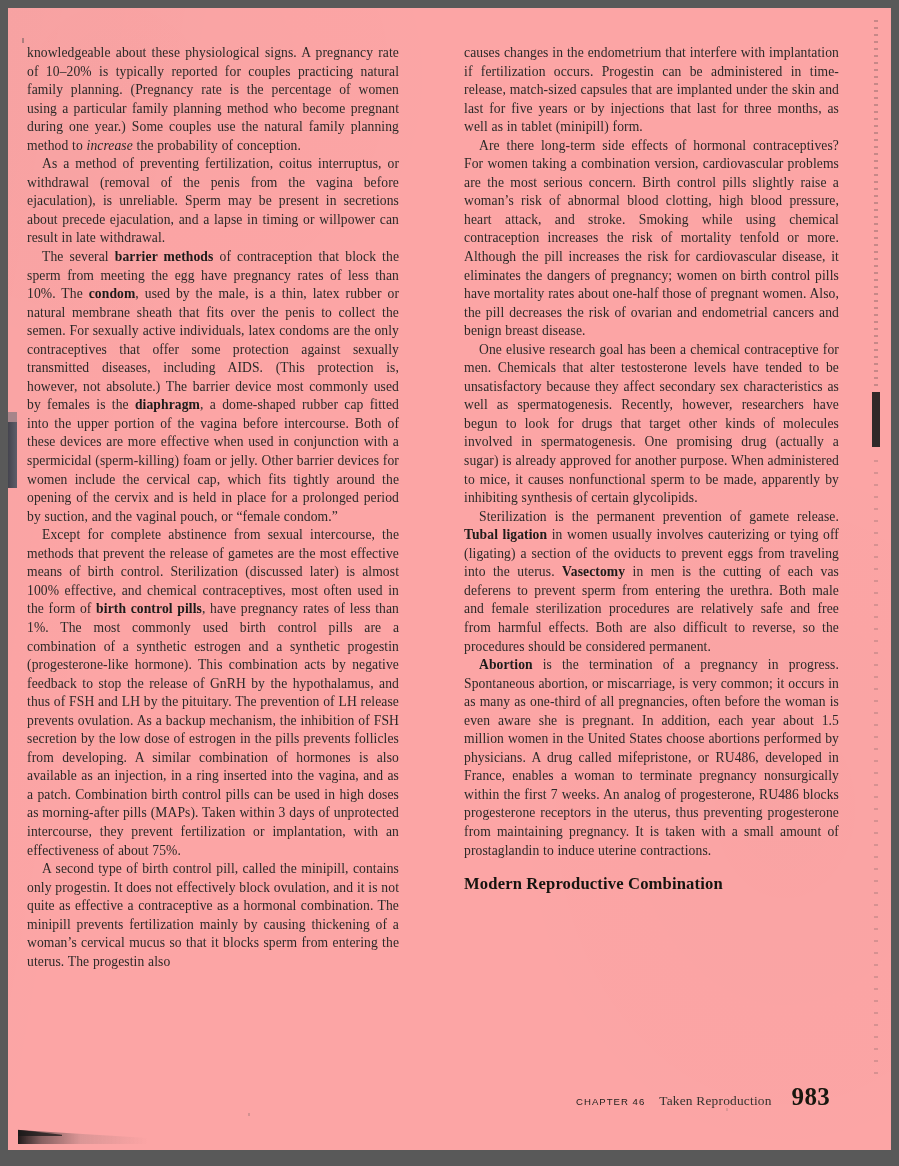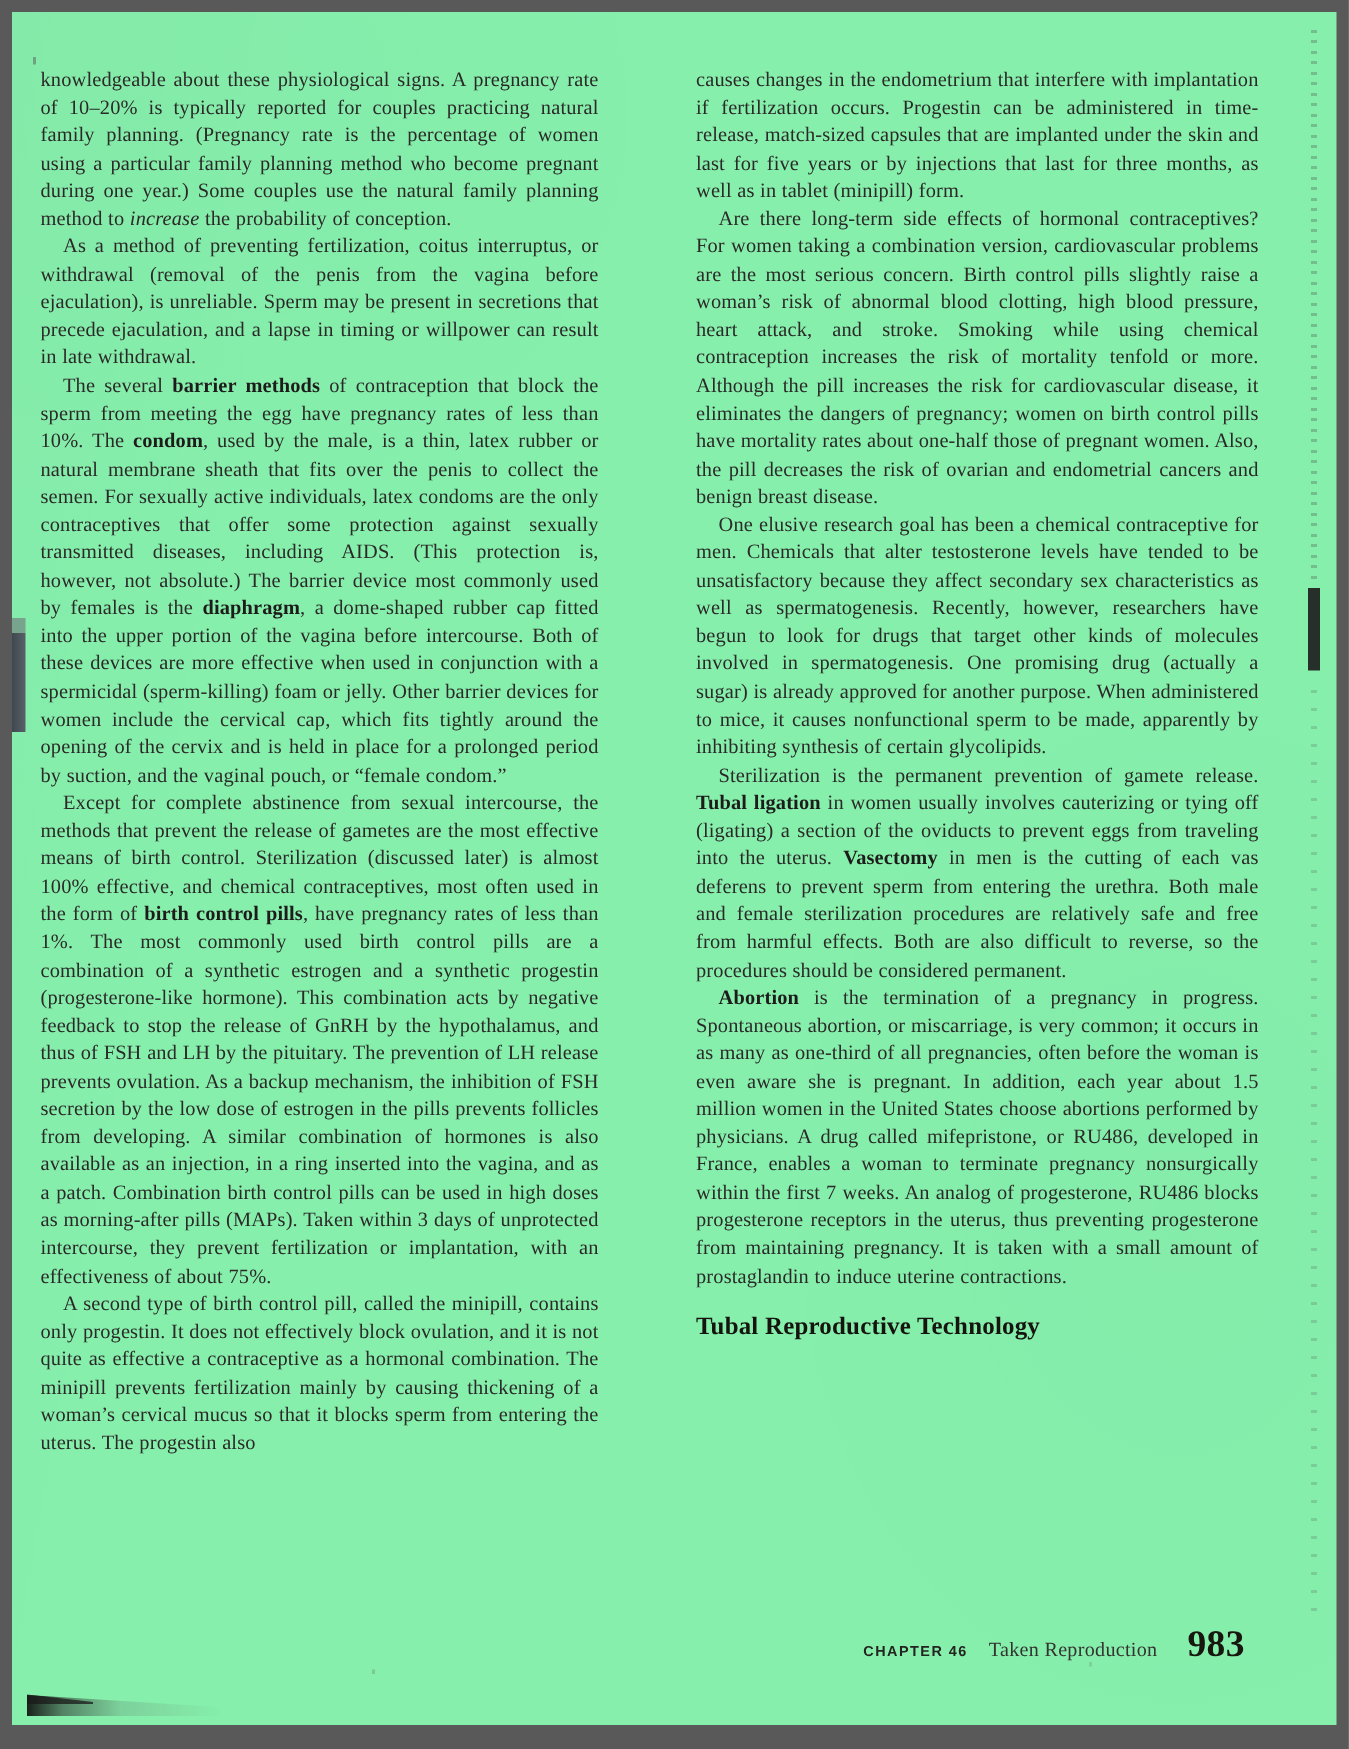--- a/index.html
+++ b/index.html
@@ -22,21 +22,21 @@
     height: 1166px;
     background: #595959;
     box-sizing: border-box;
   }
   .page-sheet {
     position: absolute;
     left: 8px;
     top: 8px;
     width: 883px;
     height: 1142px;
-    background: #86efac;
+    background: #fca5a5;
     box-sizing: border-box;
     overflow: hidden;
   }
 
   
   .page-sheet::before {
     content: "";
     position: absolute;
     inset: 0;
     pointer-events: none;
@@ -99,21 +99,21 @@
     width: 380px;
     display: flex;
     align-items: baseline;
     justify-content: flex-end;
     gap: 14px;
     color: #2f2e2c;
   }
   .footer-chapter {
     font-family: "Liberation Sans", "DejaVu Sans", sans-serif;
     font-size: 9.6px;
-    font-weight: bold;
+    font-weight: normal;
     letter-spacing: 1.0px;
     text-transform: uppercase;
     color: #24231f;
   }
   .footer-title {
     font-size: 13.4px;
     color: #34332f;
     letter-spacing: 0.2px;
   }
   .footer-page {
@@ -209,33 +209,33 @@
 </head>
 <body>
 
 <div class="scan-frame">
   <div class="page-sheet">
 
     <div class="columns">
 
       <div class="col col-left" id="left-column">
           <p class="body-par first-par"><span>knowledgeable about these physiological signs. A pregnancy rate of 10–20% is typically reported for couples practicing natural family planning. (Pregnancy rate is the percentage of women using a particular family planning method who become pregnant during one year.) Some couples use the natural family planning method to </span><i>increase</i><span> the probability of conception.</span></p>
-          <p class="body-par"><span>As a method of preventing fertilization, coitus interruptus, or withdrawal (removal of the penis from the vagina before ejaculation), is unreliable. Sperm may be present in secretions that precede ejaculation, and a lapse in timing or willpower can result in late withdrawal.</span></p>
+          <p class="body-par"><span>As a method of preventing fertilization, coitus interruptus, or withdrawal (removal of the penis from the vagina before ejaculation), is unreliable. Sperm may be present in secretions about precede ejaculation, and a lapse in timing or willpower can result in late withdrawal.</span></p>
           <p class="body-par"><span>The several </span><b>barrier methods</b><span> of contraception that block the sperm from meeting the egg have pregnancy rates of less than 10%. The </span><b>condom</b><span>, used by the male, is a thin, latex rubber or natural membrane sheath that fits over the penis to collect the semen. For sexually active individuals, latex condoms are the only contraceptives that offer some protection against sexually transmitted diseases, including AIDS. (This protection is, however, not absolute.) The barrier device most commonly used by females is the </span><b>diaphragm</b><span>, a dome-shaped rubber cap fitted into the upper portion of the vagina before intercourse. Both of these devices are more effective when used in conjunction with a spermicidal (sperm-killing) foam or jelly. Other barrier devices for women include the cervical cap, which fits tightly around the opening of the cervix and is held in place for a prolonged period by suction, and the vaginal pouch, or “female condom.”</span></p>
           <p class="body-par"><span>Except for complete abstinence from sexual intercourse, the methods that prevent the release of gametes are the most effective means of birth control. Sterilization (discussed later) is almost 100% effective, and chemical contraceptives, most often used in the form of </span><b>birth control pills</b><span>, have pregnancy rates of less than 1%. The most commonly used birth control pills are a combination of a synthetic estrogen and a synthetic progestin (progesterone-like hormone). This combination acts by negative feedback to stop the release of GnRH by the hypothalamus, and thus of FSH and LH by the pituitary. The prevention of LH release prevents ovulation. As a backup mechanism, the inhibition of FSH secretion by the low dose of estrogen in the pills prevents follicles from developing. A similar combination of hormones is also available as an injection, in a ring inserted into the vagina, and as a patch. Combination birth control pills can be used in high doses as morning-after pills (MAPs). Taken within 3 days of unprotected intercourse, they prevent fertilization or implantation, with an effectiveness of about 75%.</span></p>
           <p class="body-par"><span>A second type of birth control pill, called the minipill, contains only progestin. It does not effectively block ovulation, and it is not quite as effective a contraceptive as a hormonal combination. The minipill prevents fertilization mainly by causing thickening of a woman’s cervical mucus so that it blocks sperm from entering the uterus. The progestin also</span></p>
         </div>
 
       <div class="col col-right" id="right-column">
           <p class="body-par first-par"><span>causes changes in the endometrium that interfere with implantation if fertilization occurs. Progestin can be administered in time-release, match-sized capsules that are implanted under the skin and last for five years or by injections that last for three months, as well as in tablet (minipill) form.</span></p>
           <p class="body-par"><span>Are there long-term side effects of hormonal contraceptives? For women taking a combination version, cardiovascular problems are the most serious concern. Birth control pills slightly raise a woman’s risk of abnormal blood clotting, high blood pressure, heart attack, and stroke. Smoking while using chemical contraception increases the risk of mortality tenfold or more. Although the pill increases the risk for cardiovascular disease, it eliminates the dangers of pregnancy; women on birth control pills have mortality rates about one-half those of pregnant women. Also, the pill decreases the risk of ovarian and endometrial cancers and benign breast disease.</span></p>
           <p class="body-par"><span>One elusive research goal has been a chemical contraceptive for men. Chemicals that alter testosterone levels have tended to be unsatisfactory because they affect secondary sex characteristics as well as spermatogenesis. Recently, however, researchers have begun to look for drugs that target other kinds of molecules involved in spermatogenesis. One promising drug (actually a sugar) is already approved for another purpose. When administered to mice, it causes nonfunctional sperm to be made, apparently by inhibiting synthesis of certain glycolipids.</span></p>
           <p class="body-par"><span>Sterilization is the permanent prevention of gamete release. </span><b>Tubal ligation</b><span> in women usually involves cauterizing or tying off (ligating) a section of the oviducts to prevent eggs from traveling into the uterus. </span><b>Vasectomy</b><span> in men is the cutting of each vas deferens to prevent sperm from entering the urethra. Both male and female sterilization procedures are relatively safe and free from harmful effects. Both are also difficult to reverse, so the procedures should be considered permanent.</span></p>
           <p class="body-par"><b>Abortion</b><span> is the termination of a pregnancy in progress. Spontaneous abortion, or miscarriage, is very common; it occurs in as many as one-third of all pregnancies, often before the woman is even aware she is pregnant. In addition, each year about 1.5 million women in the United States choose abortions performed by physicians. A drug called mifepristone, or RU486, developed in France, enables a woman to terminate pregnancy nonsurgically within the first 7 weeks. An analog of progesterone, RU486 blocks progesterone receptors in the uterus, thus preventing progesterone from maintaining pregnancy. It is taken with a small amount of prostaglandin to induce uterine contractions.</span></p>
-          <h2 class="section-head">Tubal Reproductive Technology</h2>
+          <h2 class="section-head">Modern Reproductive Combination</h2>
         </div>
 
     </div>
 
     <div class="page-footer">
       <span class="footer-chapter">CHAPTER 46</span>
       <span class="footer-title">Taken Reproduction</span>
       <span class="footer-page">983</span>
     </div>
 

